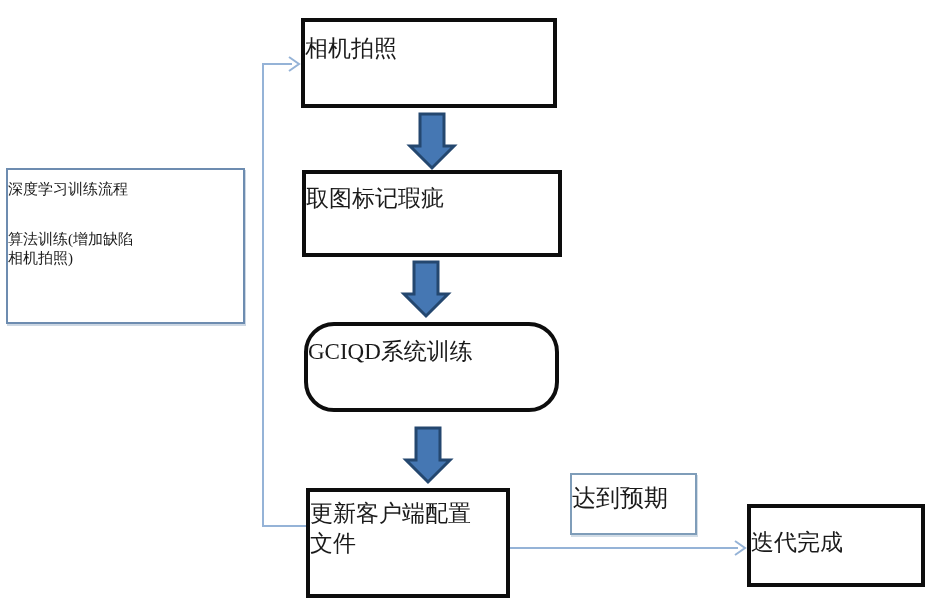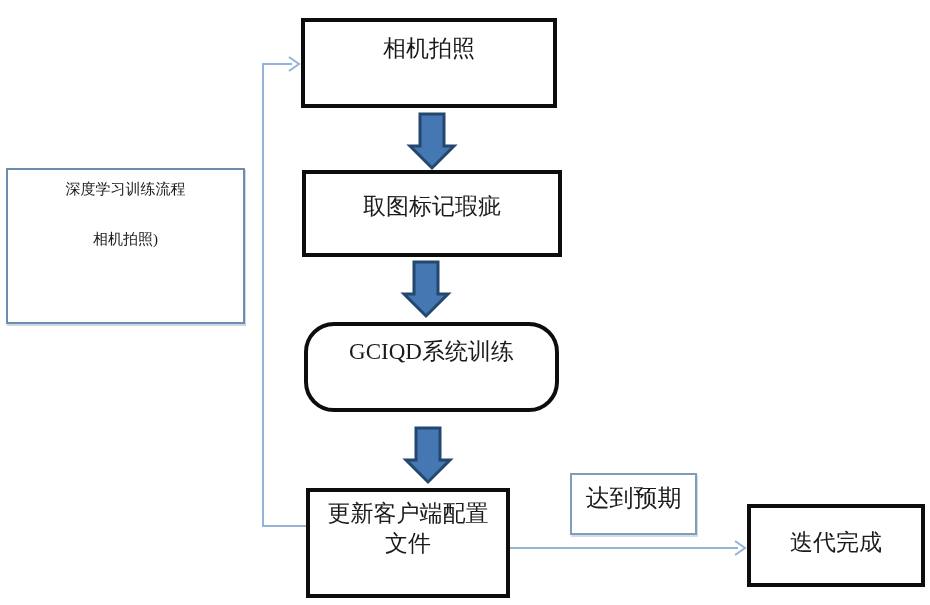--- a/index.html
+++ b/index.html
@@ -37,29 +37,28 @@
   .block-arrow {
     fill: var(--arrow_fill, #4577b3);
     stroke: var(--arrow_stroke, #24476f);
     stroke-width: 3;
     stroke-linejoin: miter;
   }
   .node {
     position: absolute;
     box-sizing: border-box;
     background: #ffffff;
-    text-align: center;
     line-height: 1.3;
   }
   .thick {
     border: 4px solid var(--box_border, #0d0d0d);
     font-size: 23px;
   }
   .box-camera   { left: 301px; top: 18px;  width: 256px; height: 90px;  padding-top: 12px; }
-  .box-mark     { left: 302px; top: 170px; width: 260px; height: 87px;  padding-top: 18px; }
+  .box-mark     { left: 302px; top: 170px; width: 260px; height: 87px;  padding-top: 10px; }
   .box-train    { left: 304px; top: 322px; width: 255px; height: 90px;  padding-top: 11px; border-radius: 30px; }
   .box-update   { left: 306px; top: 488px; width: 204px; height: 110px; padding-top: 7px;  }
   .box-done     { left: 747px; top: 504px; width: 178px; height: 83px;  padding-top: 20px;  }
   .box-note {
     left: 6px; top: 168px; width: 239px; height: 156px;
     border: 2px solid var(--note_border, #6d8cb0);
     font-size: 15px;
     padding-top: 10px;
     box-shadow: 1px 2px 0 rgba(109,140,176,0.35);
   }
@@ -86,20 +85,21 @@
     <path class="arrowhead" d="M 735 541 L 745 548 L 735 555"></path>
 
     <polygon class="block-arrow" points="420,114 444,114 444,146 454,146 432,168 410,146 420,146"></polygon>
     <polygon class="block-arrow" points="414,262 438,262 438,294 448,294 426,316 404,294 414,294"></polygon>
     <polygon class="block-arrow" points="416,428 440,428 440,460 450,460 428,482 406,460 416,460"></polygon>
   </svg>
 
   <div class="node box-note">
     <div>深度学习训练流程</div>
     <div class="note-gap"></div>
+    <div>算法训练(增加缺陷</div>
     <div>相机拍照)</div>
   </div>
 
   <div class="node thick box-camera">
     <span>相机拍照</span>
   </div>
 
   <div class="node thick box-mark">
     <span>取图标记瑕疵</span>
   </div>

